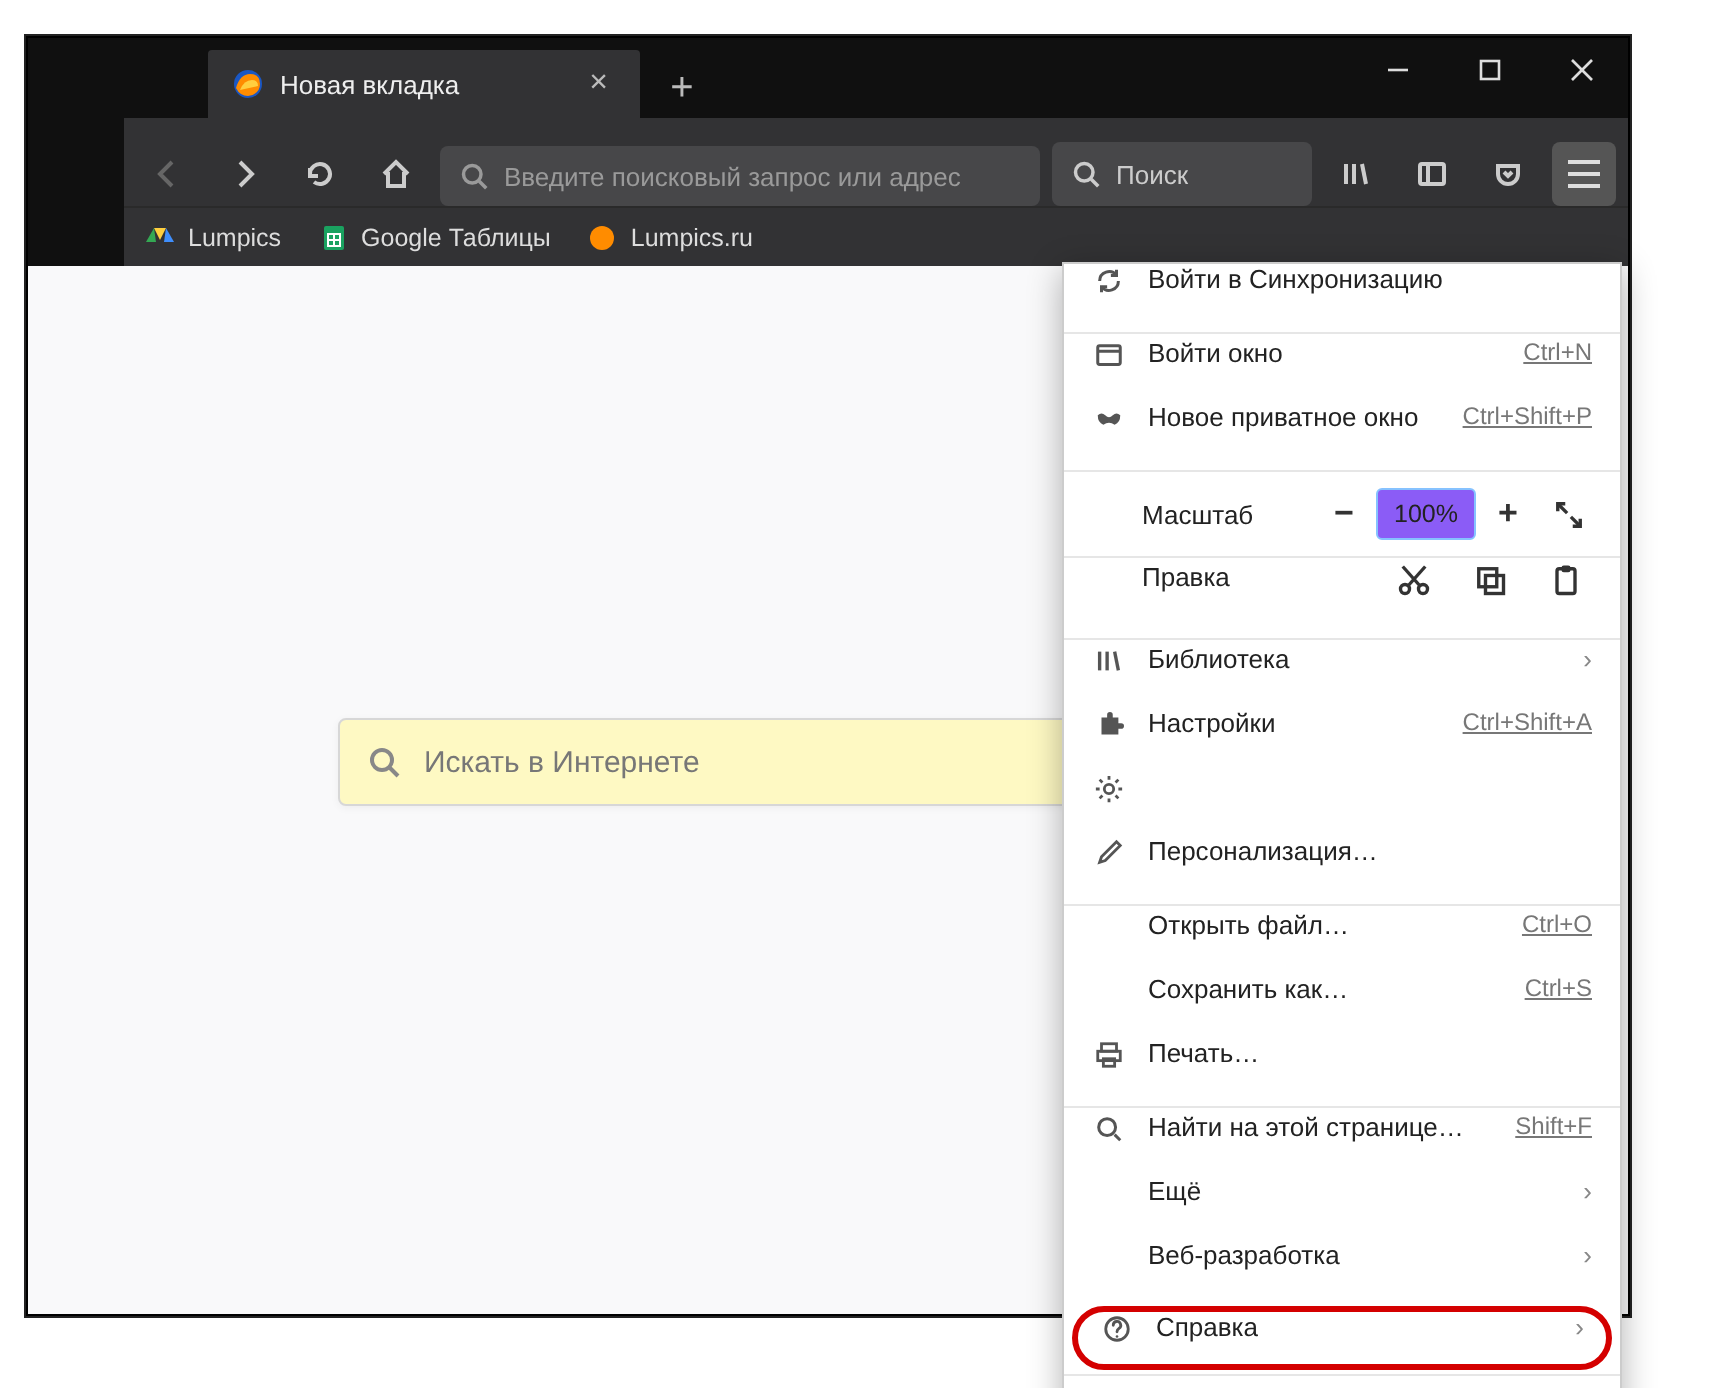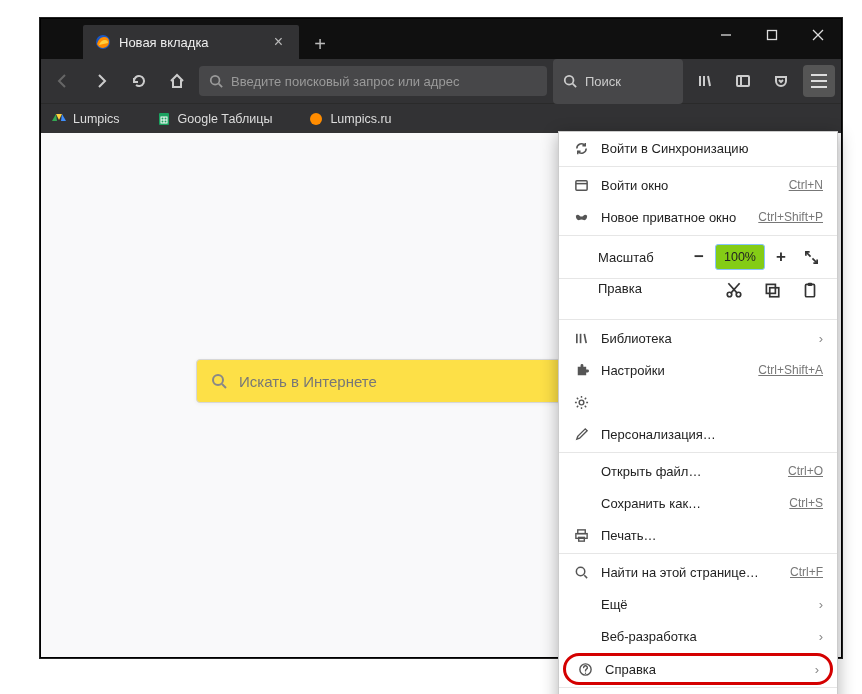--- a/index.html
+++ b/index.html
@@ -1,68 +1,68 @@
 <!DOCTYPE html>
 <html><head>
 <meta charset="utf-8">
 <style>
   * { box-sizing: border-box; margin: 0; padding: 0; }
   body { font-family: "Segoe UI", Arial, sans-serif; font-size: 13px; background: #fff; width: 862px; height: 694px; overflow: hidden; }
   
   .frame { width: 862px; height: 694px; background: #fff; position: relative; }
-  .app { position: absolute; left: 40px; top: 18px; width: 802px; height: 640px; background: #101010; border: 1px solid #000; box-shadow: 0 0 0 1px #222; }
+  .app { position: absolute; left: 13px; top: 18px; width: 802px; height: 640px; background: #101010; border: 1px solid #000; box-shadow: 0 0 0 1px #222; padding-left: 48px; }
 
   
   .titlebar { height: 40px; background: #101010; display: flex; align-items: flex-end; }
   .tab { height: 34px; margin-left: 42px; background: #323234; color: #ddd; display: flex; align-items: center; padding: 0 12px; width: 216px; border-top-left-radius: 2px; border-top-right-radius: 2px; position: relative; }
   .tab .favicon { width: 16px; height: 16px; margin-right: 8px; }
   .tab .favicon svg { width: 16px; height: 16px; }
   .tab .title { flex: 1; font-size: 13px; color: #eee; }
   .tab .close { color: #bbb; font-size: 16px; padding: 0 4px; }
   .newtab { width: 30px; height: 30px; color: #bbb; font-size: 20px; display: flex; align-items: center; justify-content: center; margin-left: 6px; }
   .win-controls { margin-left: auto; display: flex; height: 40px; }
   .win-btn { width: 46px; height: 32px; color: #ddd; display: flex; align-items: center; justify-content: center; font-size: 14px; }
   .win-btn svg { width: 12px; height: 12px; stroke: #ddd; fill: none; stroke-width: 1.3; }
 
   
-  .toolbar { height: 44px; background: #323234; display: flex; align-items: center; padding: 0 6px; gap: 6px; }
+  .toolbar { height: 44px; background: #323234; display: flex; align-items: flex-end; padding: 0 6px; gap: 6px; }
   .tb-btn { width: 32px; height: 32px; display:flex; align-items:center; justify-content:center; color:#ccc; border-radius:4px; }
   .tb-btn.disabled { color:#666; }
   .tb-btn svg { width:16px; height:16px; stroke: currentColor; fill: none; stroke-width: 2; }
   .urlbar { flex: 1; height: 30px; background: #474749; border-radius: 4px; display:flex; align-items:center; padding: 0 10px; color: #9a9a9a;}
   .urlbar svg { width:14px; height:14px; margin-right:8px; stroke:#9a9a9a; fill:none; stroke-width:2;}
-  .searchbar { width: 130px; height: 45px; background:#474749; border-radius:4px; display:flex; align-items:center; padding:0 10px; color:#ccc;}
+  .searchbar { width: 130px; height: 32px; background:#474749; border-radius:4px; display:flex; align-items:center; padding:0 10px; color:#ccc;}
   .searchbar svg { width:14px; height:14px; margin-right:8px; stroke:#ccc; fill:none; stroke-width:2;}
   .hamburger { background:#555; }
   .hamburger div { width:16px; height:2px; background:#ddd; margin:2px 0; }
 
   
-  .bookmarks { height: 30px; background: #323234; border-top: 1px solid #2a2a2a; display:flex; align-items:center; padding: 0 10px; gap: 36px; color:#ddd; font-size:12.5px;}
+  .bookmarks { height: 30px; background: #323234; border-top: 1px solid #2a2a2a; display:flex; align-items:center; padding: 0 10px; gap: 18px; color:#ddd; font-size:12.5px;}
   .bm { display:flex; align-items:center; gap:6px; }
   .bm .ico { width:16px; height:16px; display:flex; align-items:center; justify-content:center; }
 
   
   .content { position:absolute; top:114px; left:0; right:0; bottom:0; background:#F9F9FA; }
-  .search-main { position:absolute; top: 226px; left:50%; transform:translateX(-50%); width: 490px; height: 44px; background:#fde047; border:1px solid #d7d7d7; border-radius:4px; display:flex; align-items:center; padding:0 14px; color:#777; font-size:15px; box-shadow: 0 1px 4px rgba(0,0,0,0.05);}
+  .search-main { position:absolute; top: 226px; left:50%; transform:translateX(-50%); width: 490px; height: 44px; background:#fef9c3; border:1px solid #d7d7d7; border-radius:4px; display:flex; align-items:center; padding:0 14px; color:#777; font-size:15px; box-shadow: 0 1px 4px rgba(0,0,0,0.05);}
   .search-main svg { width:16px; height:16px; margin-right:12px; stroke:#888; fill:none; stroke-width:2;}
 
   
   .menu { position:absolute; top:112px; right:3px; width: 280px; background:#fff; border:1px solid #ccc; box-shadow: 0 4px 16px rgba(0,0,0,0.3); font-size:13px; color:#222; }
-  .mrow { display:flex; align-items:center; height:32px; padding:0 14px; cursor:default;}
+  .mrow { display:flex; align-items:flex-start; height:32px; padding:0 14px; cursor:default;}
   .mrow .mico { width:16px; height:16px; margin-right:12px; display:flex; align-items:center; justify-content:center; color:#555;}
   .mrow .mico svg { width:15px; height:15px; }
   .mrow .mlabel { flex:1; color:#222; }
   .mrow .mshort { color:#777; font-size:12px;text-decoration:underline; }
   .mrow .chev { color:#888; }
   .msep { height:1px; background:#e6e6e6; margin: 2px 0; }
   .zoomrow { display:flex; align-items:center; height:38px; padding: 0 12px;}
   .zoomrow .zl { flex:1; padding-left:27px; color:#222; }
   .zoomctl { display:flex; align-items:center; gap: 0; }
   .zbtn { width:32px; height:28px; display:flex; align-items:center; justify-content:center; color:#333; font-size:17px; font-weight:600;}
-  .zval { width:50px; height:26px; border:1px solid #86c2ff; background:#84cc16; border-radius:3px; display:flex; align-items:center; justify-content:center; font-size:12.5px;}
+  .zval { width:50px; height:26px; border:1px solid #86c2ff; background:#8b5cf6; border-radius:3px; display:flex; align-items:center; justify-content:center; font-size:12.5px;}
   .zfs { width:28px; display:flex; align-items:center; justify-content:center;}
   .editrow { display:flex; align-items:flex-start; height:36px; padding:0 12px;}
   .editrow .el { flex:1; padding-left:27px; }
   .eicons { display:flex; gap:20px; padding-right:6px;}
   .eicons span { width:18px; height:18px; display:flex; align-items:center; justify-content:center;}
   .highlight { border: 3px solid #d40000; border-radius: 18px; margin: 1px 4px; height: 32px;}
   .highlight .mrow { height:100%; padding: 0 11px;}
 </style>
 </head>
 <body>
@@ -342,21 +342,21 @@
     </div>
     <div class="msep"></div>
     <div class="mrow">
       <span class="mico">
             <svg viewBox="0 0 16 16" fill="none" stroke="#555" stroke-width="1.6">
               <circle cx="7" cy="7" r="4.5"></circle>
               <line x1="11" y1="11" x2="14" y2="14"></line>
             </svg>
           </span>
       <span class="mlabel">Найти на этой странице…</span>
-      <span class="mshort">Ctrl+F</span>
+      <span class="mshort">Shift+F</span>
     </div>
     <div class="mrow">
       <span class="mico"></span>
       <span class="mlabel">Ещё</span>
       <span class="chev">›</span>
     </div>
     <div class="mrow">
       <span class="mico"></span>
       <span class="mlabel">Веб-разработка</span>
       <span class="chev">›</span>

